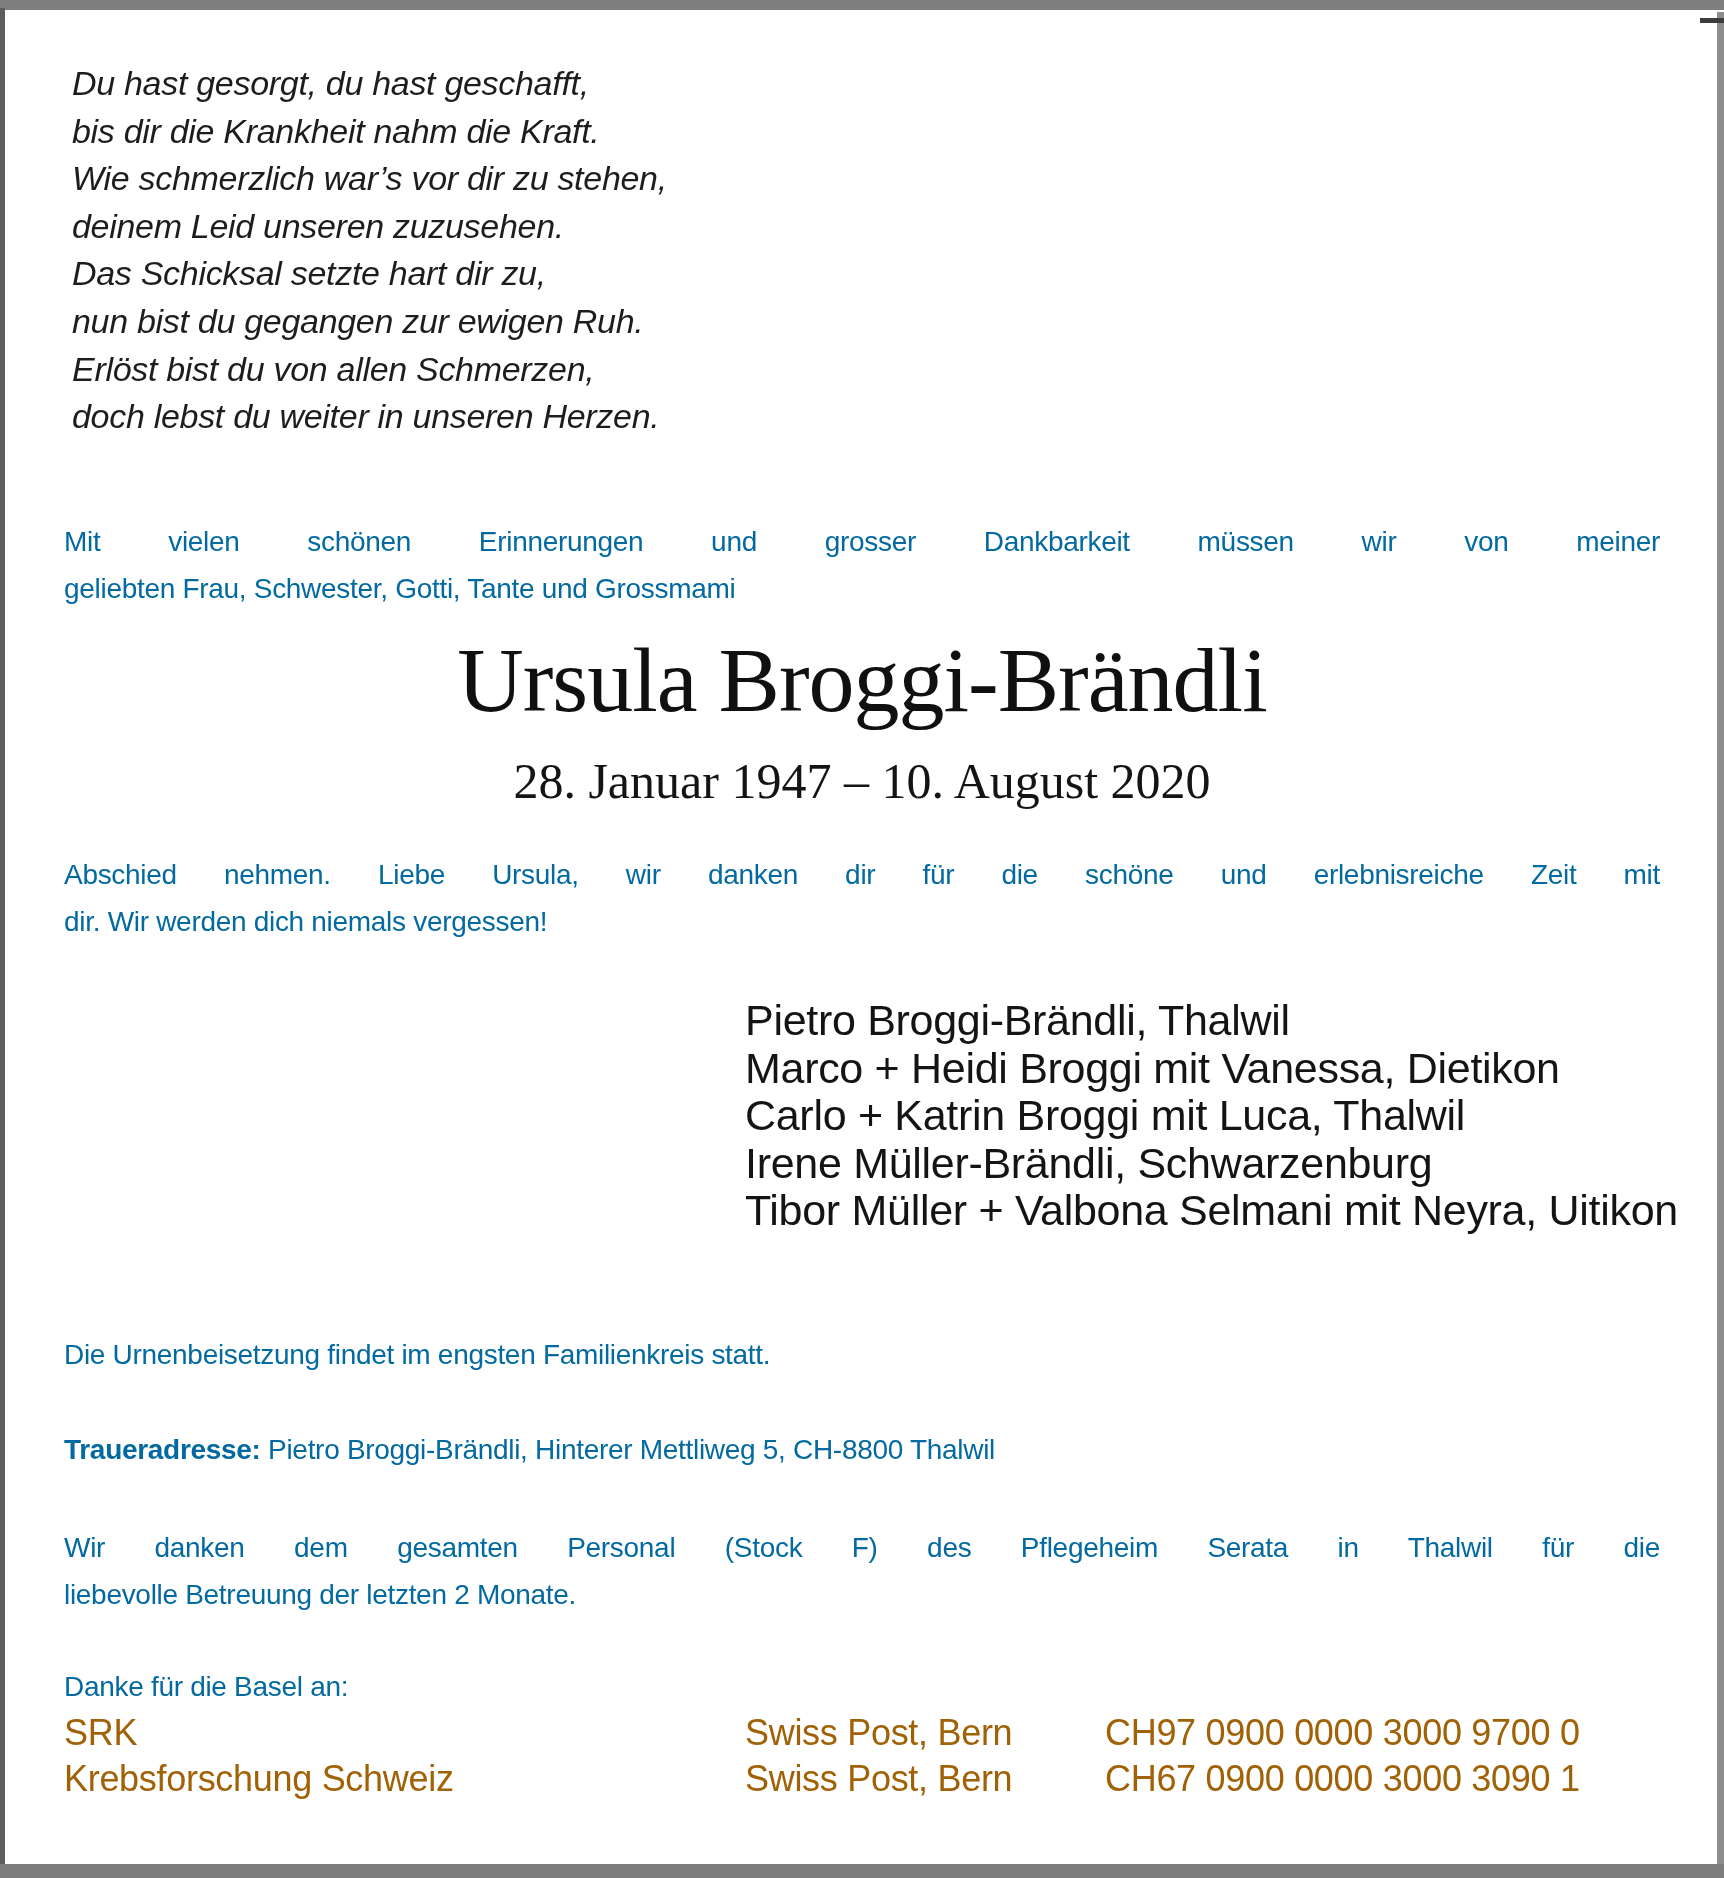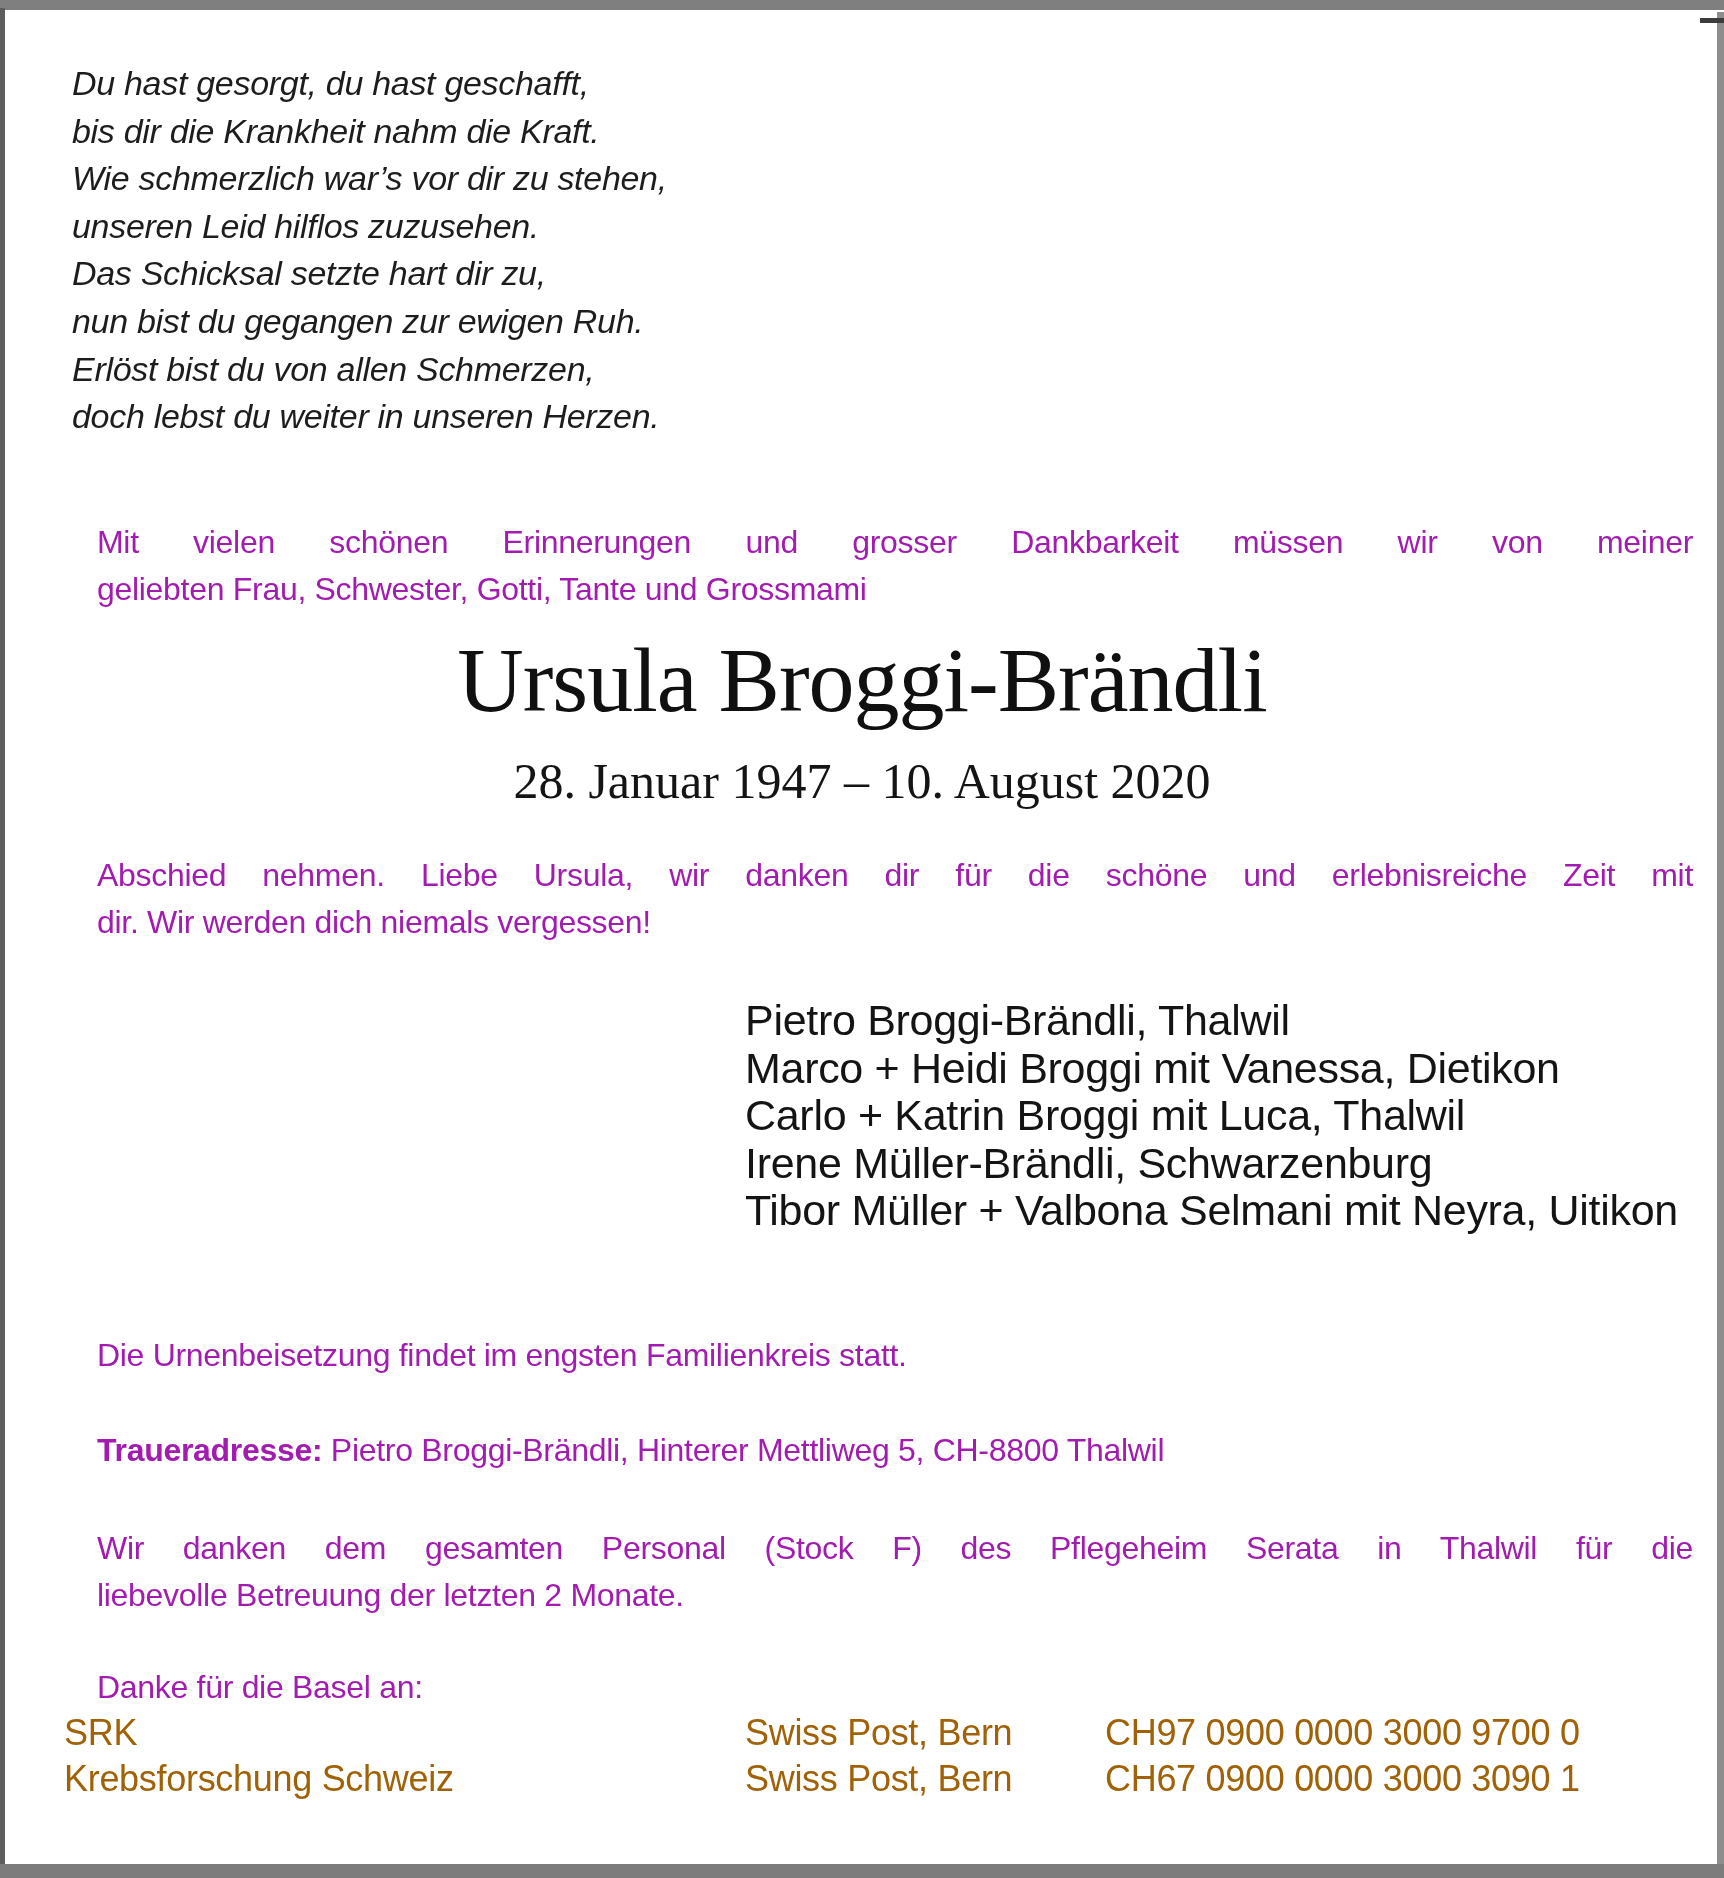--- a/index.html
+++ b/index.html
@@ -28,24 +28,23 @@
   .poem {
     left: 72px; top: 60px; width: 900px;
     font-size: 34px; line-height: 47.6px;
     font-style: italic; letter-spacing: -0.3px;
     color: #1d1d1d;
   }
   .poem .line { white-space: nowrap; }
 
   .body-text {
     left: 64px; width: 1596px;
-    font-size: 32px; line-height: 46.5px;
+    font-size: 28px; line-height: 46.5px;
     letter-spacing: -0.3px;
-    color: #a21caf;
-    margin-left: 33px;
+    color: #0369a1;
   }
   .body-text .just { text-align: justify; text-align-last: justify; }
 
   .intro    { top: 519px; }
   .farewell { top: 852px; }
   .burial   { top: 1332px; }
   .trauer   { top: 1427px; }
   .thanks   { top: 1525px; }
   .don-head { top: 1664px; }
 
@@ -96,21 +95,21 @@
   <div class="frame-top"></div>
   <div class="frame-left"></div>
   <div class="frame-right"></div>
   <div class="frame-right-cap"></div>
   <div class="frame-bottom"></div>
 
   <div class="block poem">
     <div class="line">Du hast gesorgt, du hast geschafft,</div>
     <div class="line">bis dir die Krankheit nahm die Kraft.</div>
     <div class="line">Wie schmerzlich war’s vor dir zu stehen,</div>
-    <div class="line">unseren Leid hilflos zuzusehen.</div>
+    <div class="line">deinem Leid unseren zuzusehen.</div>
     <div class="line">Das Schicksal setzte hart dir zu,</div>
     <div class="line">nun bist du gegangen zur ewigen Ruh.</div>
     <div class="line">Erlöst bist du von allen Schmerzen,</div>
     <div class="line">doch lebst du weiter in unseren Herzen.</div>
   </div>
 
   <div class="block body-text intro">
     <div class="just">Mit vielen schönen Erinnerungen und grosser Dankbarkeit müssen wir von meiner</div>
     <div>geliebten Frau, Schwester, Gotti, Tante und Grossmami</div>
   </div>

